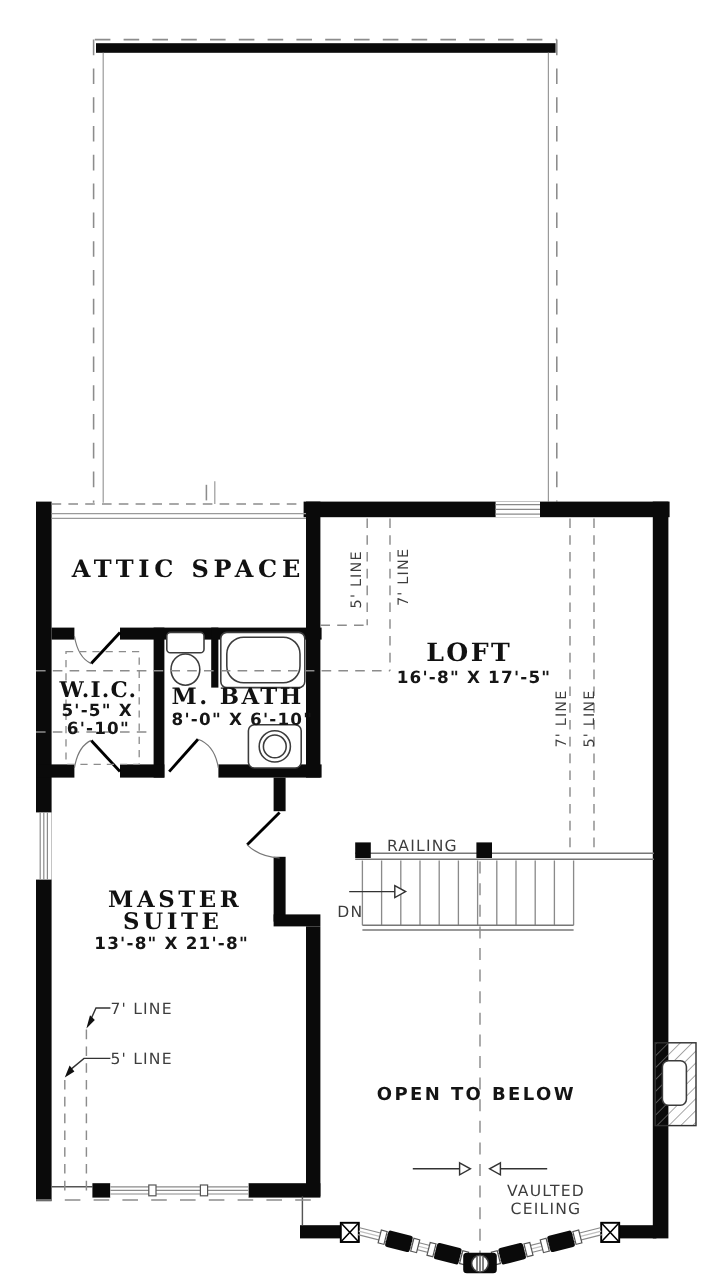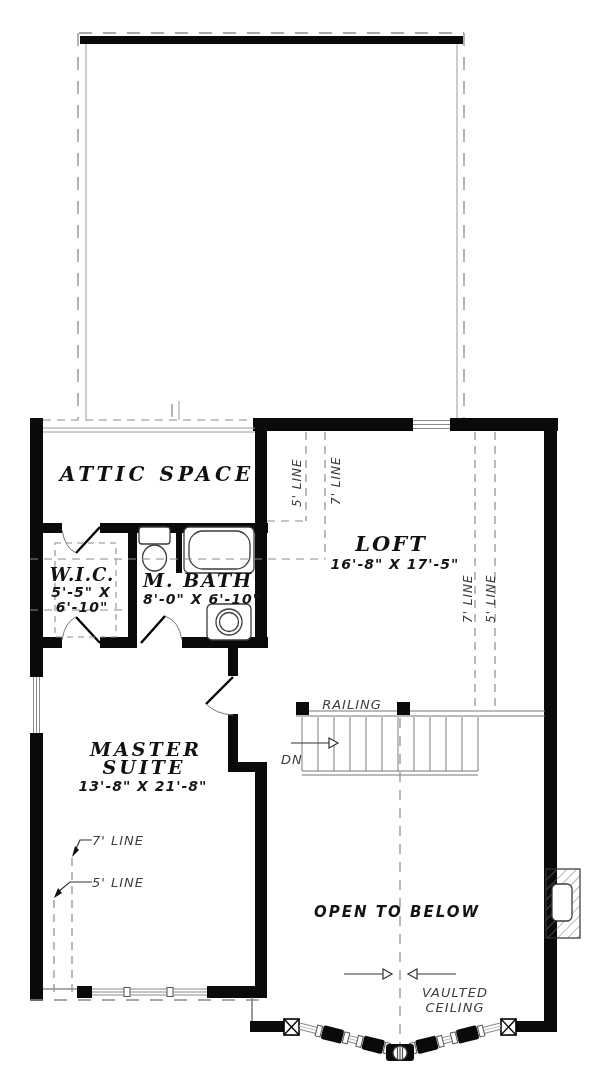--- a/index.html
+++ b/index.html
@@ -1,16 +1,16 @@
 <!DOCTYPE html>
 <html style="--page-bg: #ffffff; --wall: #0a0a0a; --thin-line: #555555; --dash-line: #8c8c8c; --annotation-text: #3d3d3d; --room-text: #111111;"><head>
 <meta charset="utf-8">
 <style>
   html,body{margin:0;padding:0;background:#fff;}
-  .stage{position:relative;width:600px;height:1071px;background:var(--page-bg,#fff);overflow:hidden;font-style:italic;}
+  .stage{position:relative;width:600px;height:1071px;background:var(--page-bg,#fff);overflow:hidden;}
   svg{display:block;}
   .wall{fill:var(--wall,#0a0a0a);stroke:none;}
   .thin{stroke:var(--thin-line,#555);stroke-width:1.2;fill:none;}
   .thin-lt{stroke:#9a9a9a;stroke-width:1;fill:none;}
   .dash{stroke:var(--dash-line,#8c8c8c);stroke-width:1.2;fill:none;stroke-dasharray:8 6;}
   .dash-roof{stroke:var(--dash-line,#8c8c8c);stroke-width:1.3;fill:none;stroke-dasharray:13 11;}
   .dash-box{stroke:var(--dash-line,#8c8c8c);stroke-width:1.1;fill:none;stroke-dasharray:6 5;}
   .dash-center{stroke:#8c8c8c;stroke-width:1.2;fill:none;stroke-dasharray:10 8;}
   .door{stroke:#000;stroke-width:2.4;fill:none;}
   .arc{stroke:#777;stroke-width:1;fill:none;}

